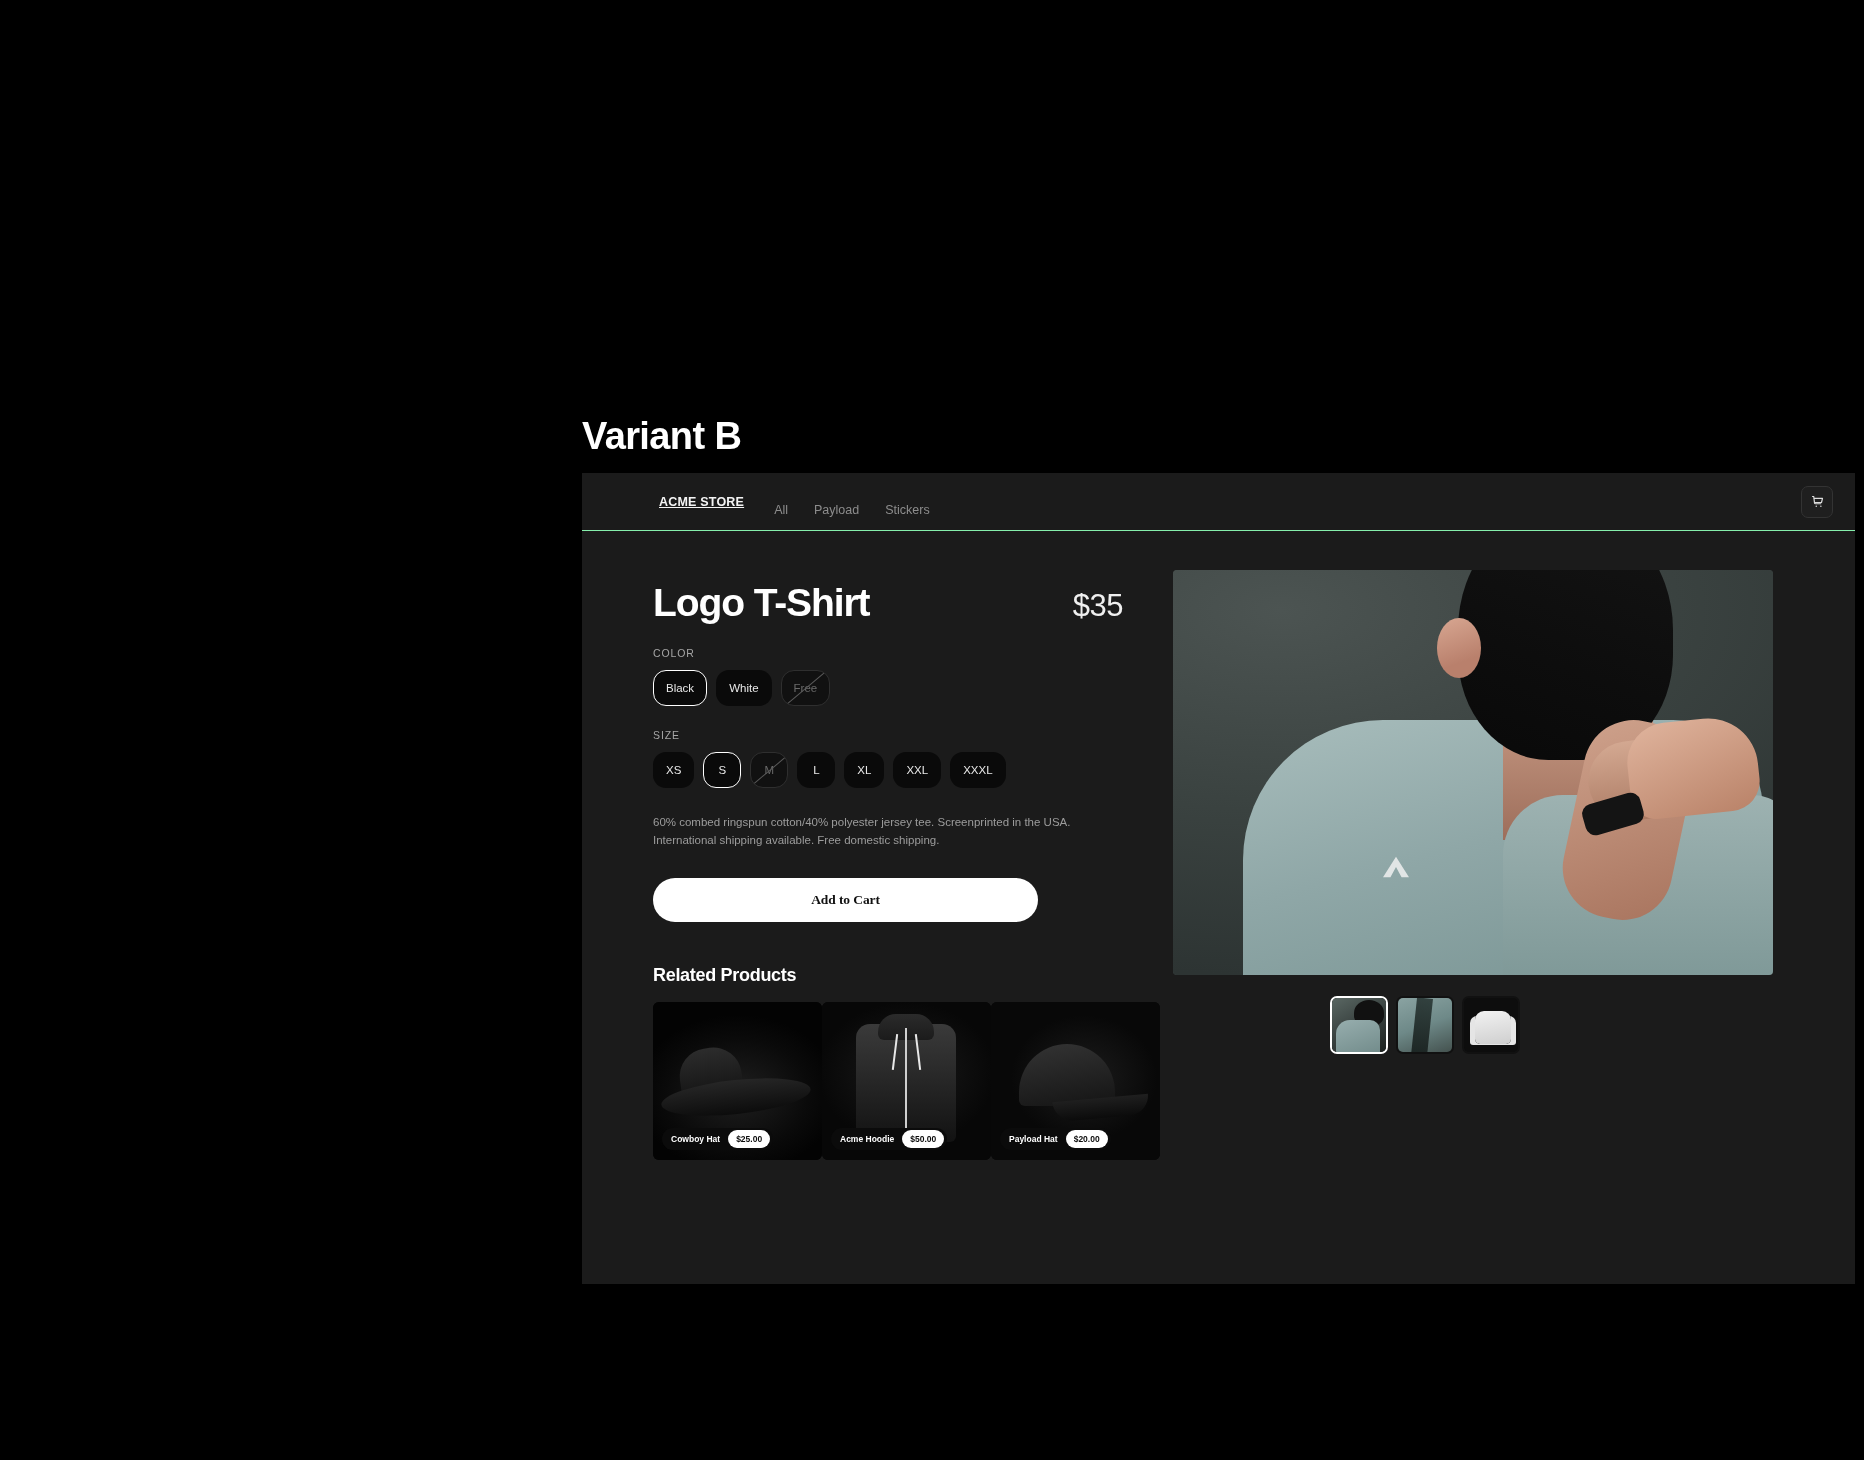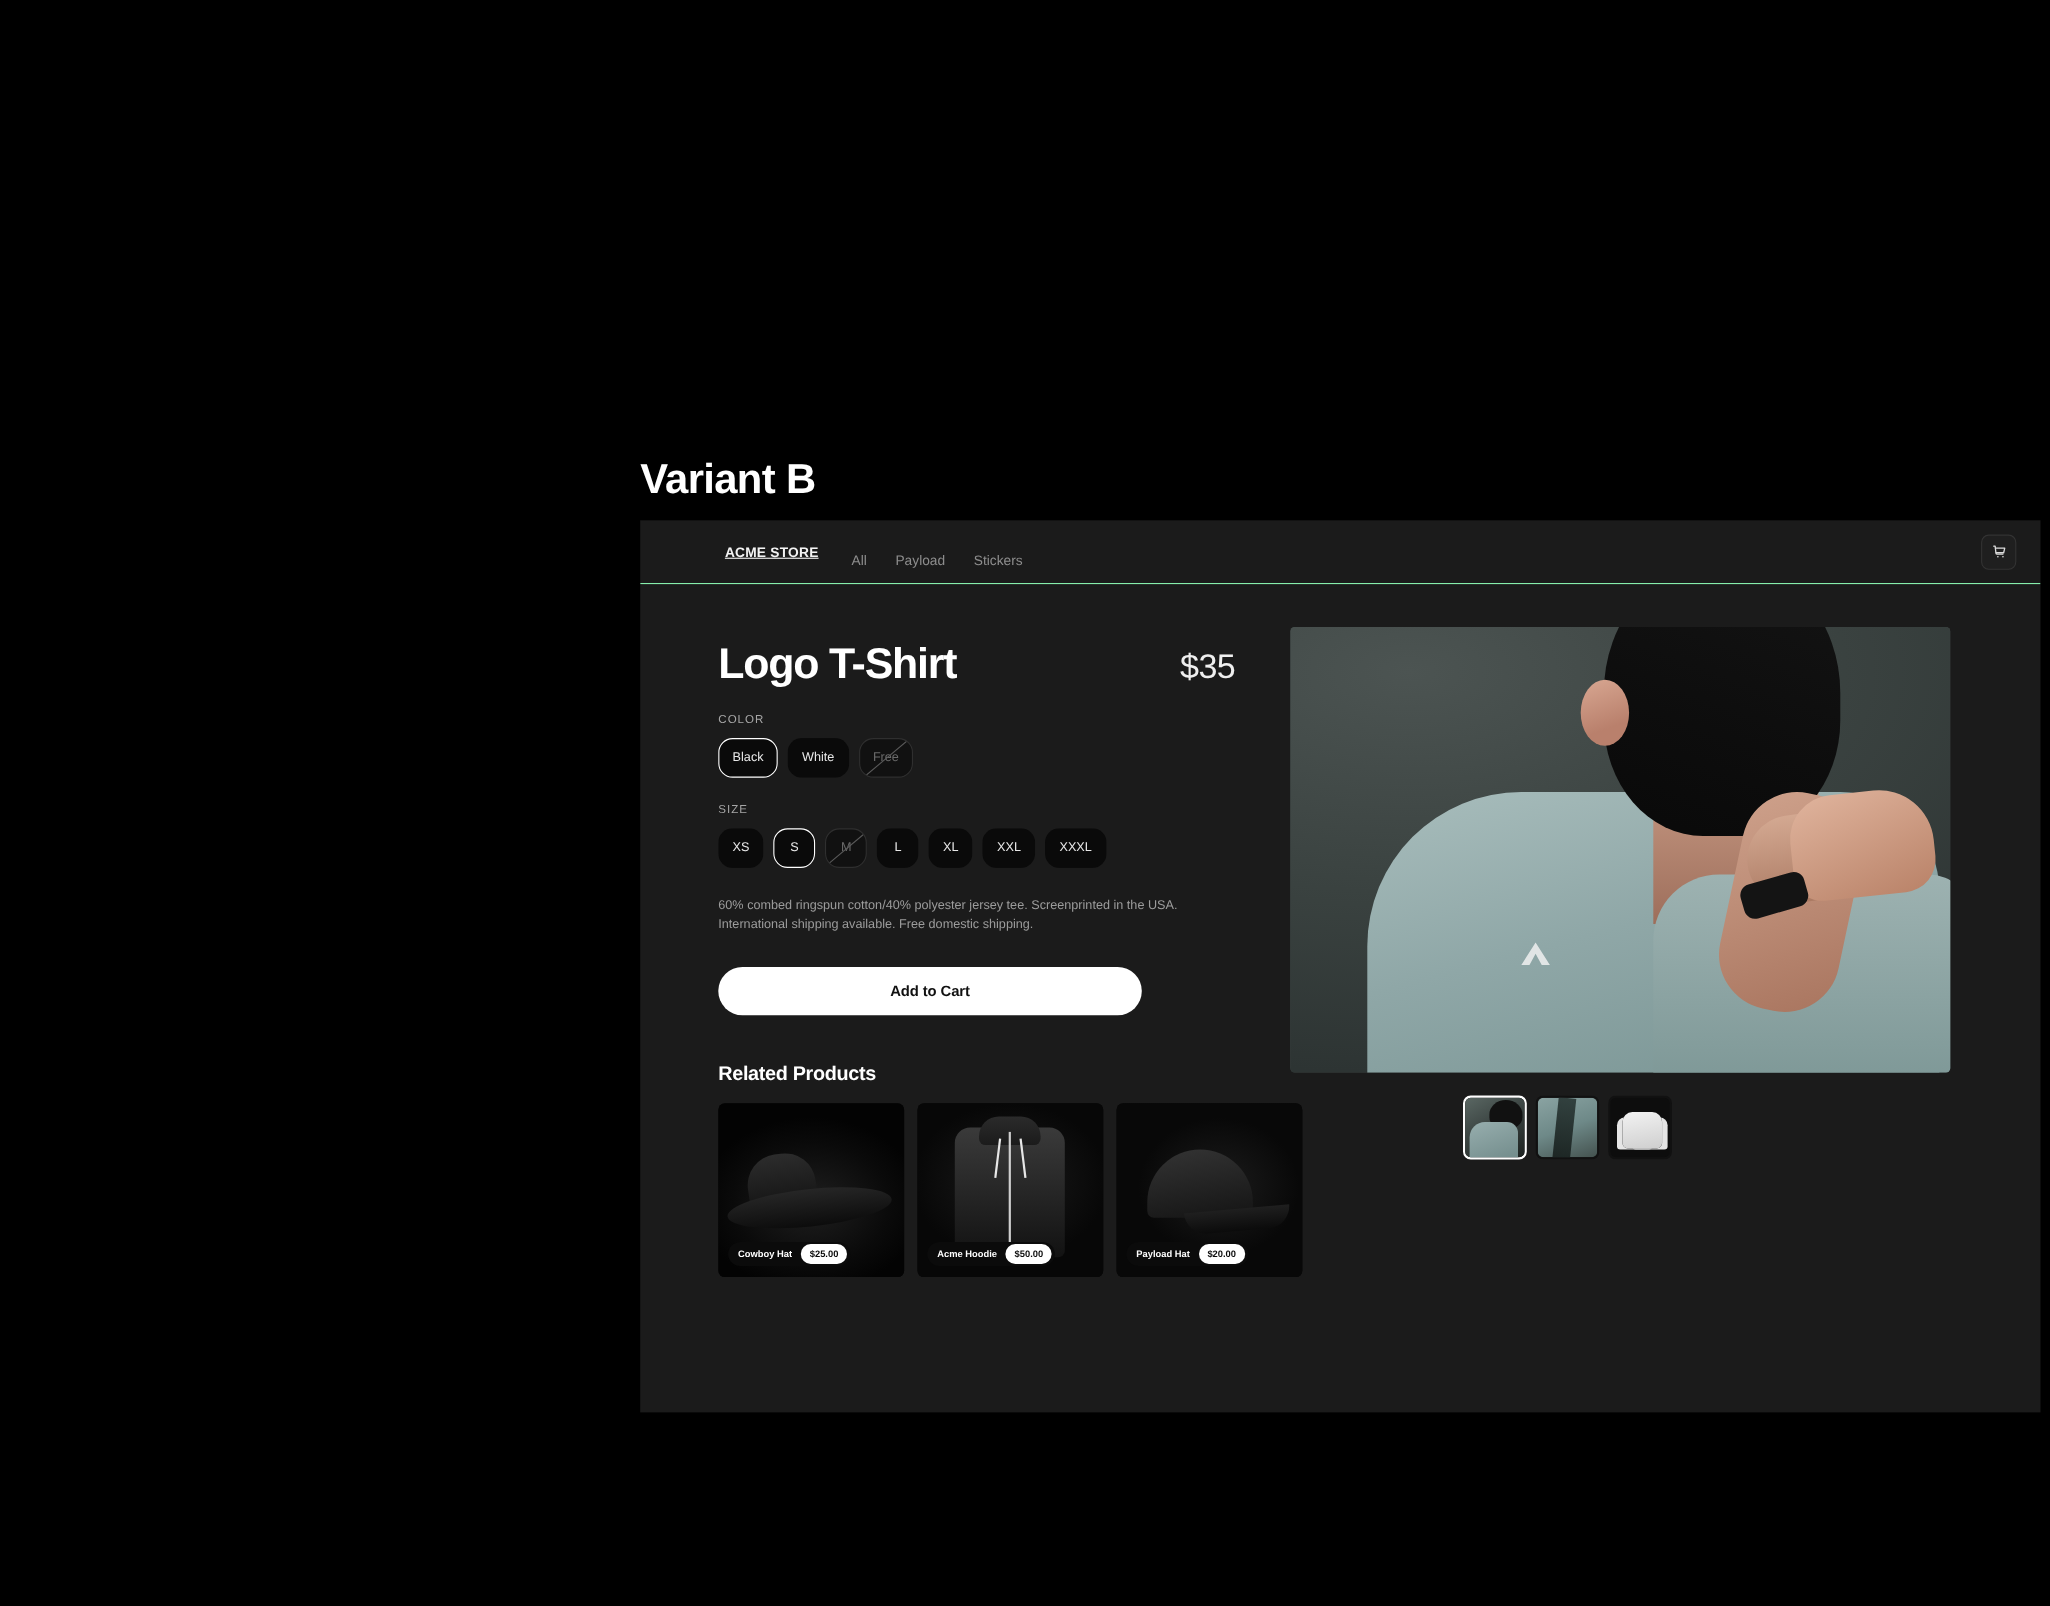--- a/index.html
+++ b/index.html
@@ -148,36 +148,35 @@
   .add-to-cart {
     margin-top: 28px;
     width: 385px;
     height: 44px;
     border: none;
     border-radius: 22px;
     background: #ffffff;
     color: #111111;
     font-size: 13.5px;
     font-weight: 700;
-    font-family: Liberation Sans, sans-serif;
+    font-family: Liberation Serif, serif;
     letter-spacing: -0.1px;
     cursor: pointer;
     display:flex; align-items:center; justify-content:center;
   }
 
   .related-title {
     margin-top: 43px;
     font-size: 18px;
     font-weight: 700;
     color: #ffffff;
     letter-spacing: -0.3px;
   }
   .related-row {
     display: flex;
-    gap: 12px;
     margin-top: 16px;
   }
   .rp-card {
     position: relative;
     width: 169px; height: 158px;
     flex: 0 0 169px;
     border-radius: 6px;
     overflow: hidden;
     background: #050505;
   }

